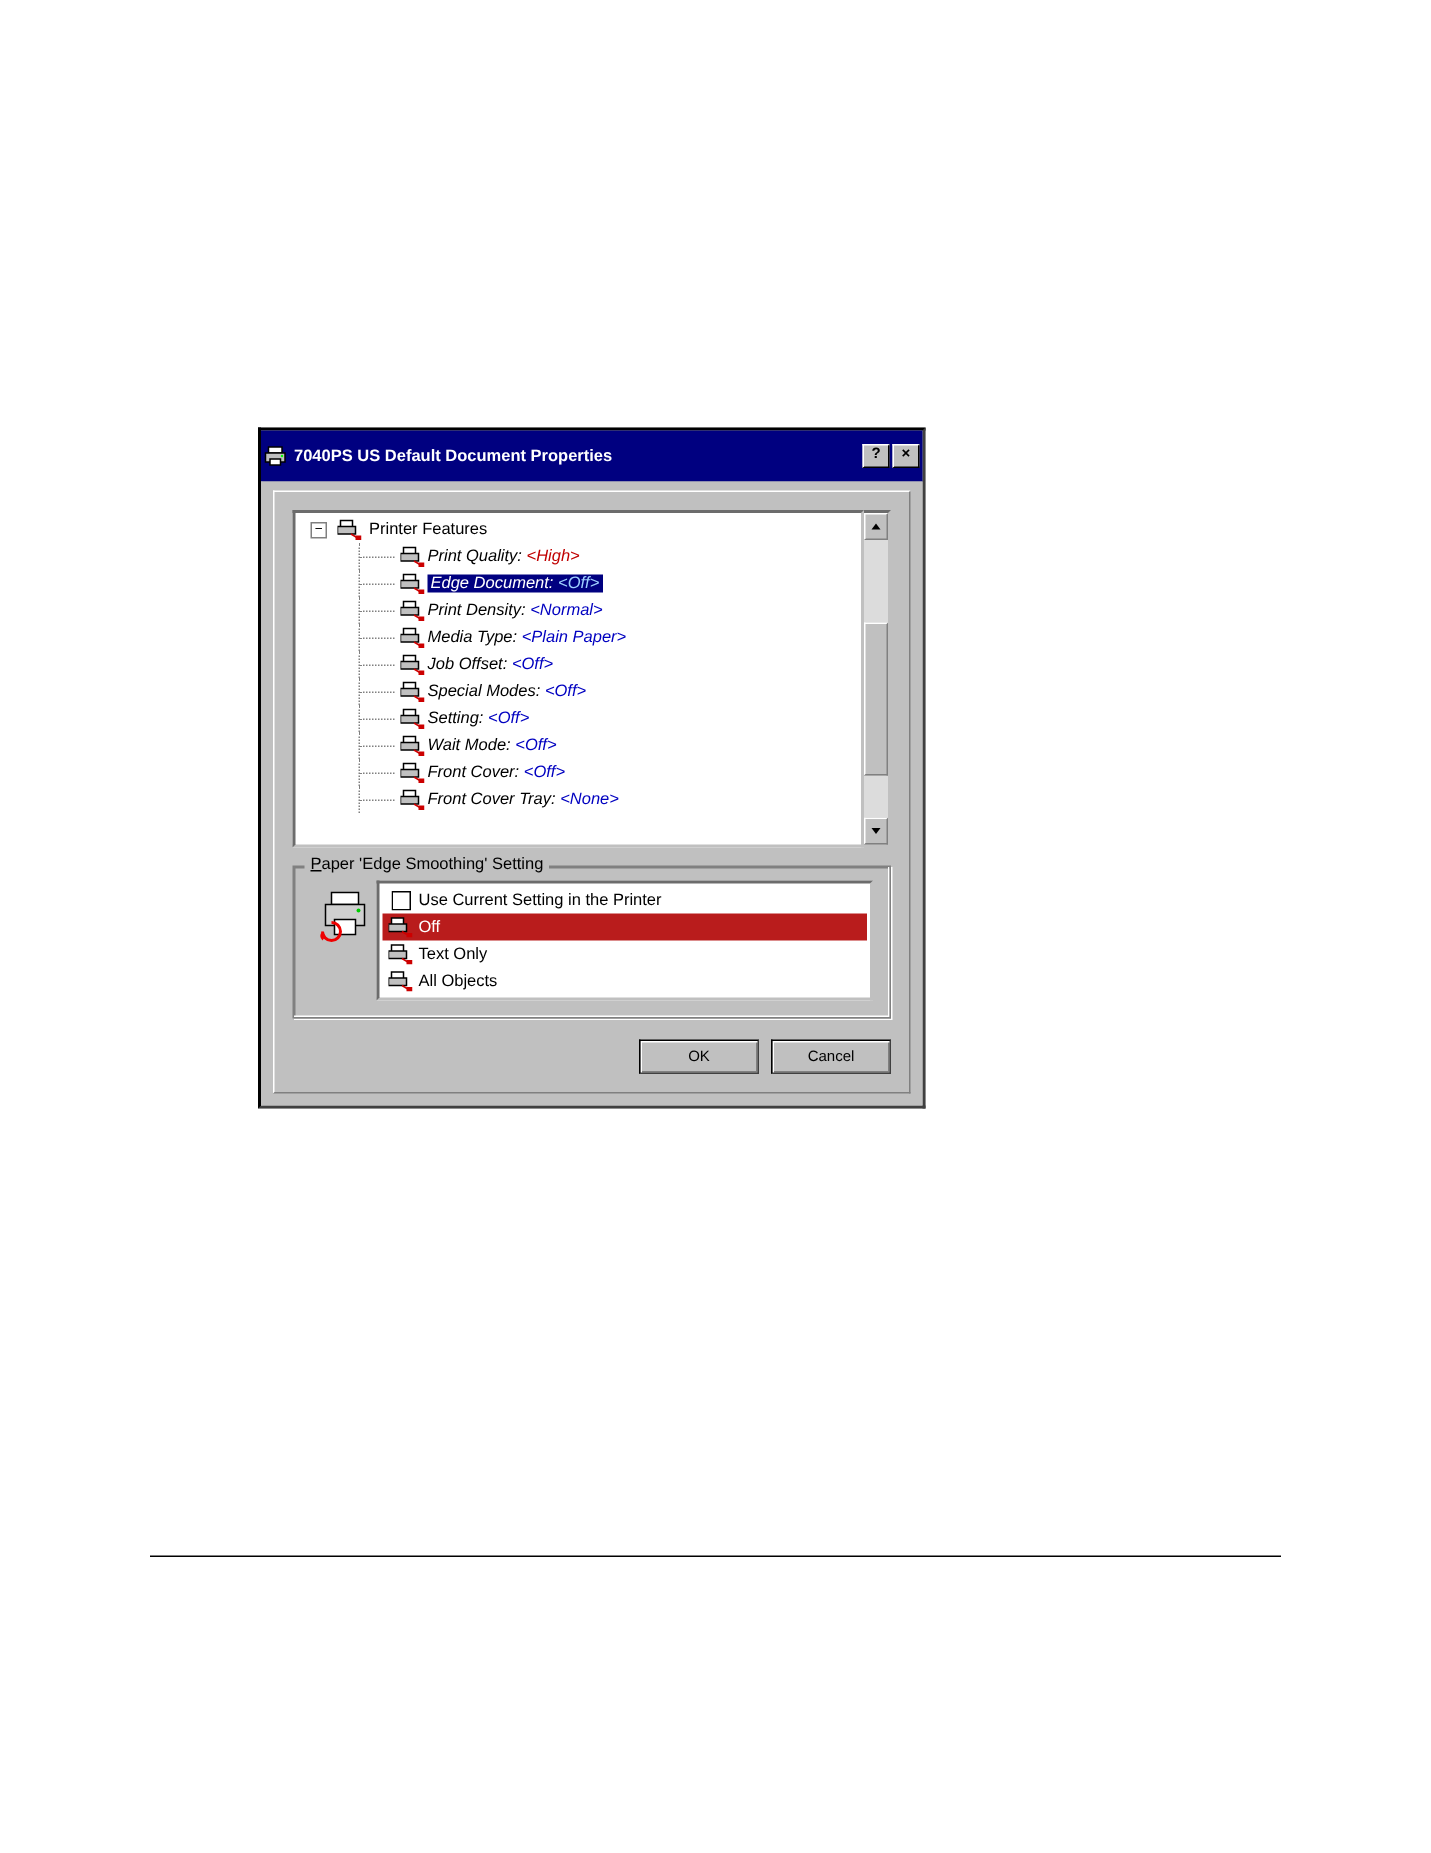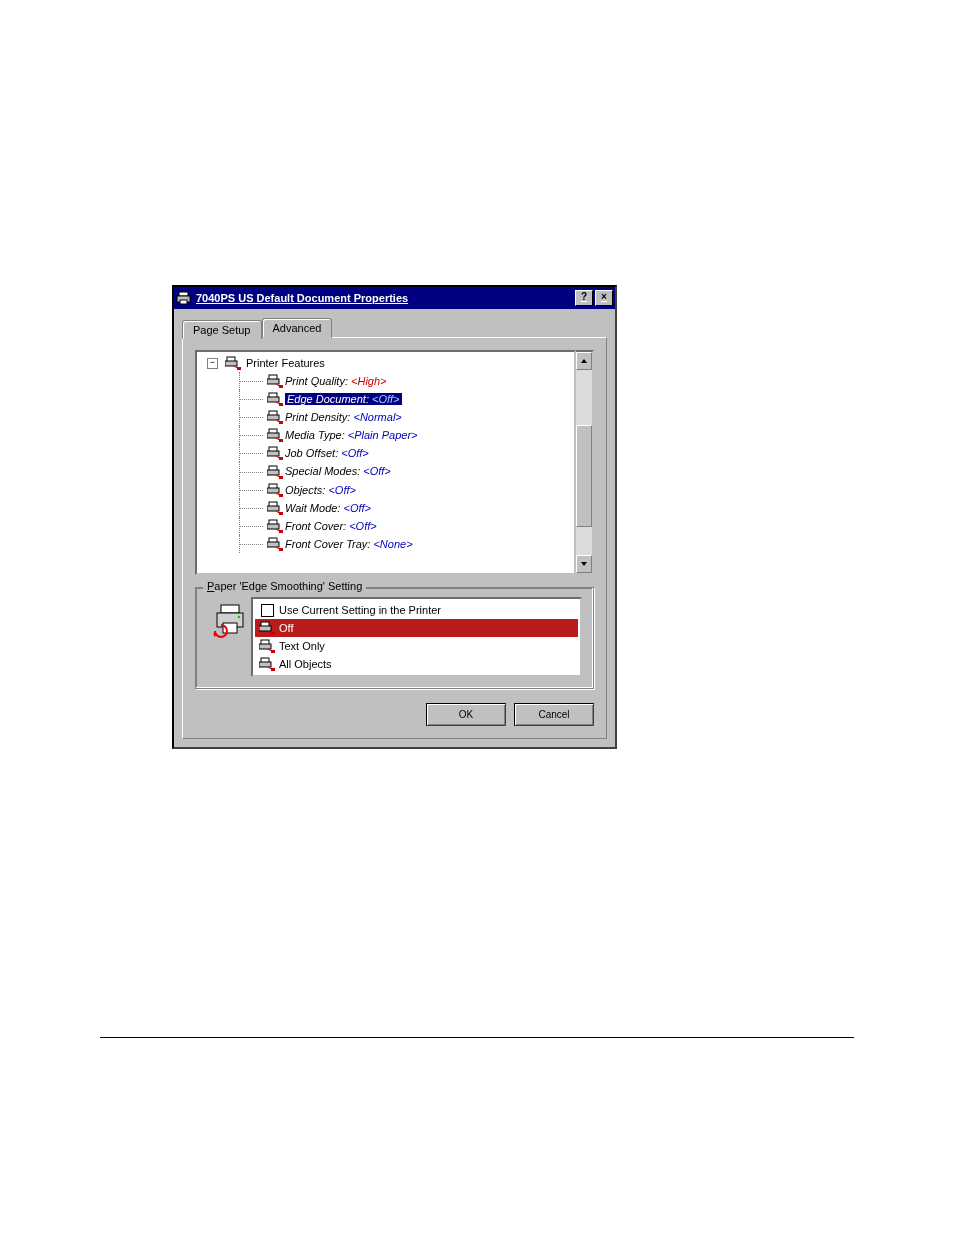--- a/index.html
+++ b/index.html
@@ -28,29 +28,28 @@
     left: 172px;
     top: 285px;
     width: 441px;
     background: #c0c0c0;
     border: 2px solid #000;
     border-right-color: #404040;
     border-bottom-color: #404040;
     box-shadow: inset 1px 1px 0 #dfdfdf;
   }
   .titlebar {
-    height: 22px;
+    height: 34px;
     background: #000080;
     color: #fff;
     display: flex;
     align-items: center;
     padding: 0 2px;
     font-weight: bold;
     font-size: 11px;
-    text-decoration: underline;
   }
   .titlebar .title-icon {
     width: 16px; height: 16px;
     margin-right: 4px;
     display: inline-flex;
     align-items: center;
     justify-content: center;
   }
   .titlebar .title-text { flex: 1; }
   .titlebar .title-btn {
@@ -321,24 +320,20 @@
           <circle cx="12" cy="8" r="0.8" fill="#0f0"></circle>
         </svg>
       </span>
       <span class="title-text">7040PS US Default Document Properties</span>
       <span class="title-btn">?</span>
       <span class="title-btn">×</span>
     </div>
 
     <div class="client">
 
-      <div class="tabs-row">
-        <div class="tab inactive">Page Setup</div>
-        <div class="tab active">Advanced</div>
-      </div>
 
       <div class="tab-panel">
 
         <div class="tree-frame">
           <div class="tree">
             <ul class="tree-root">
               <li class="root-li">
                 <span class="expander">−</span>
                 <span class="item-icon">
                   <svg width="16" height="14" viewBox="0 0 16 14">
@@ -386,21 +381,21 @@
                       <rect x="2" y="1" width="8" height="5" fill="#fff" stroke="#000"></rect>
                       <rect x="0" y="5" width="12" height="5" fill="#c0c0c0" stroke="#000"></rect>
                       <path d="M9 10 L14 13" stroke="#c00" stroke-width="1"></path>
                       <rect x="12" y="11" width="4" height="3" fill="#c00"></rect>
                     </svg></span><span class="item-label"><span>Special Modes: </span><span class="val-blue">&lt;Off&gt;</span></span></li>
                 <li><span class="item-icon"><svg width="16" height="14" viewBox="0 0 16 14">
                       <rect x="2" y="1" width="8" height="5" fill="#fff" stroke="#000"></rect>
                       <rect x="0" y="5" width="12" height="5" fill="#c0c0c0" stroke="#000"></rect>
                       <path d="M9 10 L14 13" stroke="#c00" stroke-width="1"></path>
                       <rect x="12" y="11" width="4" height="3" fill="#c00"></rect>
-                    </svg></span><span class="item-label"><span>Objects: </span><span class="val-blue">&lt;Off&gt;</span></span></li>
+                    </svg></span><span class="item-label"><span>Setting: </span><span class="val-blue">&lt;Off&gt;</span></span></li>
                 <li><span class="item-icon"><svg width="16" height="14" viewBox="0 0 16 14">
                       <rect x="2" y="1" width="8" height="5" fill="#fff" stroke="#000"></rect>
                       <rect x="0" y="5" width="12" height="5" fill="#c0c0c0" stroke="#000"></rect>
                       <path d="M9 10 L14 13" stroke="#c00" stroke-width="1"></path>
                       <rect x="12" y="11" width="4" height="3" fill="#c00"></rect>
                     </svg></span><span class="item-label"><span>Wait Mode: </span><span class="val-blue">&lt;Off&gt;</span></span></li>
                 <li><span class="item-icon"><svg width="16" height="14" viewBox="0 0 16 14">
                       <rect x="2" y="1" width="8" height="5" fill="#fff" stroke="#000"></rect>
                       <rect x="0" y="5" width="12" height="5" fill="#c0c0c0" stroke="#000"></rect>
                       <path d="M9 10 L14 13" stroke="#c00" stroke-width="1"></path>

